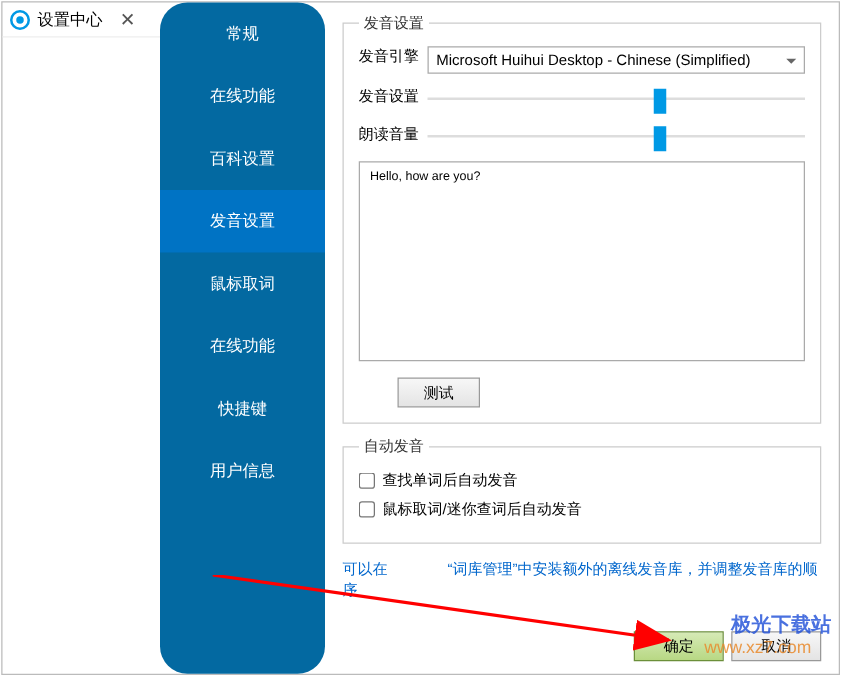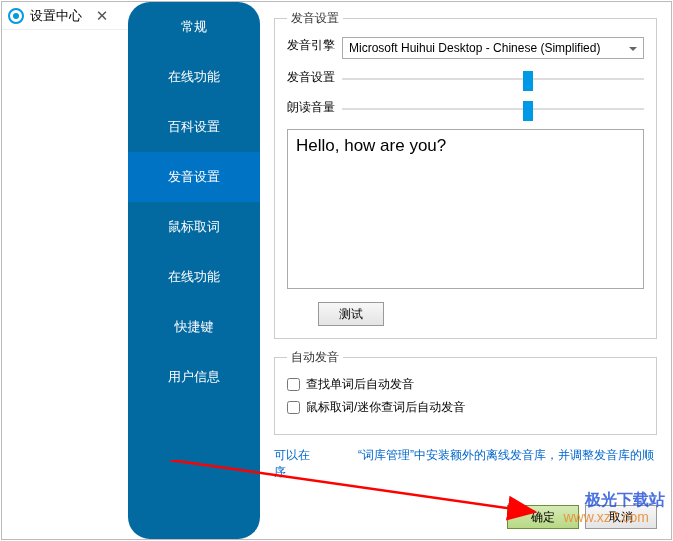--- a/index.html
+++ b/index.html
@@ -16,21 +16,21 @@
 .main { flex: 1; padding: 8px 14px 8px 14px; display: flex; flex-direction: column; position: relative; }
 fieldset { border: 1px solid #ccc; margin-bottom: 10px; padding: 10px 12px 12px 12px; }
 legend { padding: 0 4px; color: #333; font-size: 12px; }
 .row { display: flex; align-items: flex-start; margin-bottom: 10px; }
 .row-label { width: 55px; flex-shrink: 0; }
 .select { flex: 1; height: 22px; border: 1px solid #aaa; background: #fff; padding: 0 18px 0 6px; font-size: 12px; font-family: inherit; position: relative; cursor: pointer; display: flex; align-items: center; }
 .select::after { content: ""; position: absolute; right: 6px; top: 9px; width: 0; height: 0; border-left: 4px solid transparent; border-right: 4px solid transparent; border-top: 4px solid #666; }
 .slider-wrap { flex: 1; height: 20px; position: relative; }
 .slider-track { position: absolute; left: 0; right: 0; top: 9px; height: 2px; background: #ddd; }
 .slider-thumb { position: absolute; top: 2px; width: 10px; height: 20px; background: #0099e5; cursor: pointer; }
-.textarea { width: 100%; height: 160px; border: 1px solid #aaa; padding: 6px 8px; font-size: 17px; font-family: "Segoe UI", sans-serif; resize: none; }
+.textarea { width: 100%; height: 160px; border: 1px solid #aaa; padding: 6px 8px; font-size: 10px; font-family: "Segoe UI", sans-serif; resize: none; }
 .test-btn-row { margin-top: 10px; padding-left: 31px; }
 .btn { height: 24px; padding: 0 20px; border: 1px solid #999; background: linear-gradient(#f7f7f7,#e4e4e4); font-size: 12px; cursor: pointer; font-family: inherit; }
 .btn.highlight { border: 1px solid #6b8f3a; background: linear-gradient(#d6eab6,#b8d884); }
 .check-row { display: flex; align-items: center; margin-bottom: 6px; }
 .check-row input { margin-right: 6px; width: 13px; height: 13px; }
 .hint { color: #06c; font-size: 12px; margin-top: 2px; }
 .hint .q { color: #06c; margin-left: 48px; }
 .footer { position: absolute; right: 14px; bottom: 10px; display: flex; gap: 6px; }
 .footer .btn { width: 72px; padding: 0; }
 .watermark { position: absolute; right: 6px; bottom: 28px; font-size: 16px; color: #1d4ed8; font-weight: bold; opacity: 0.8; pointer-events: none; }

